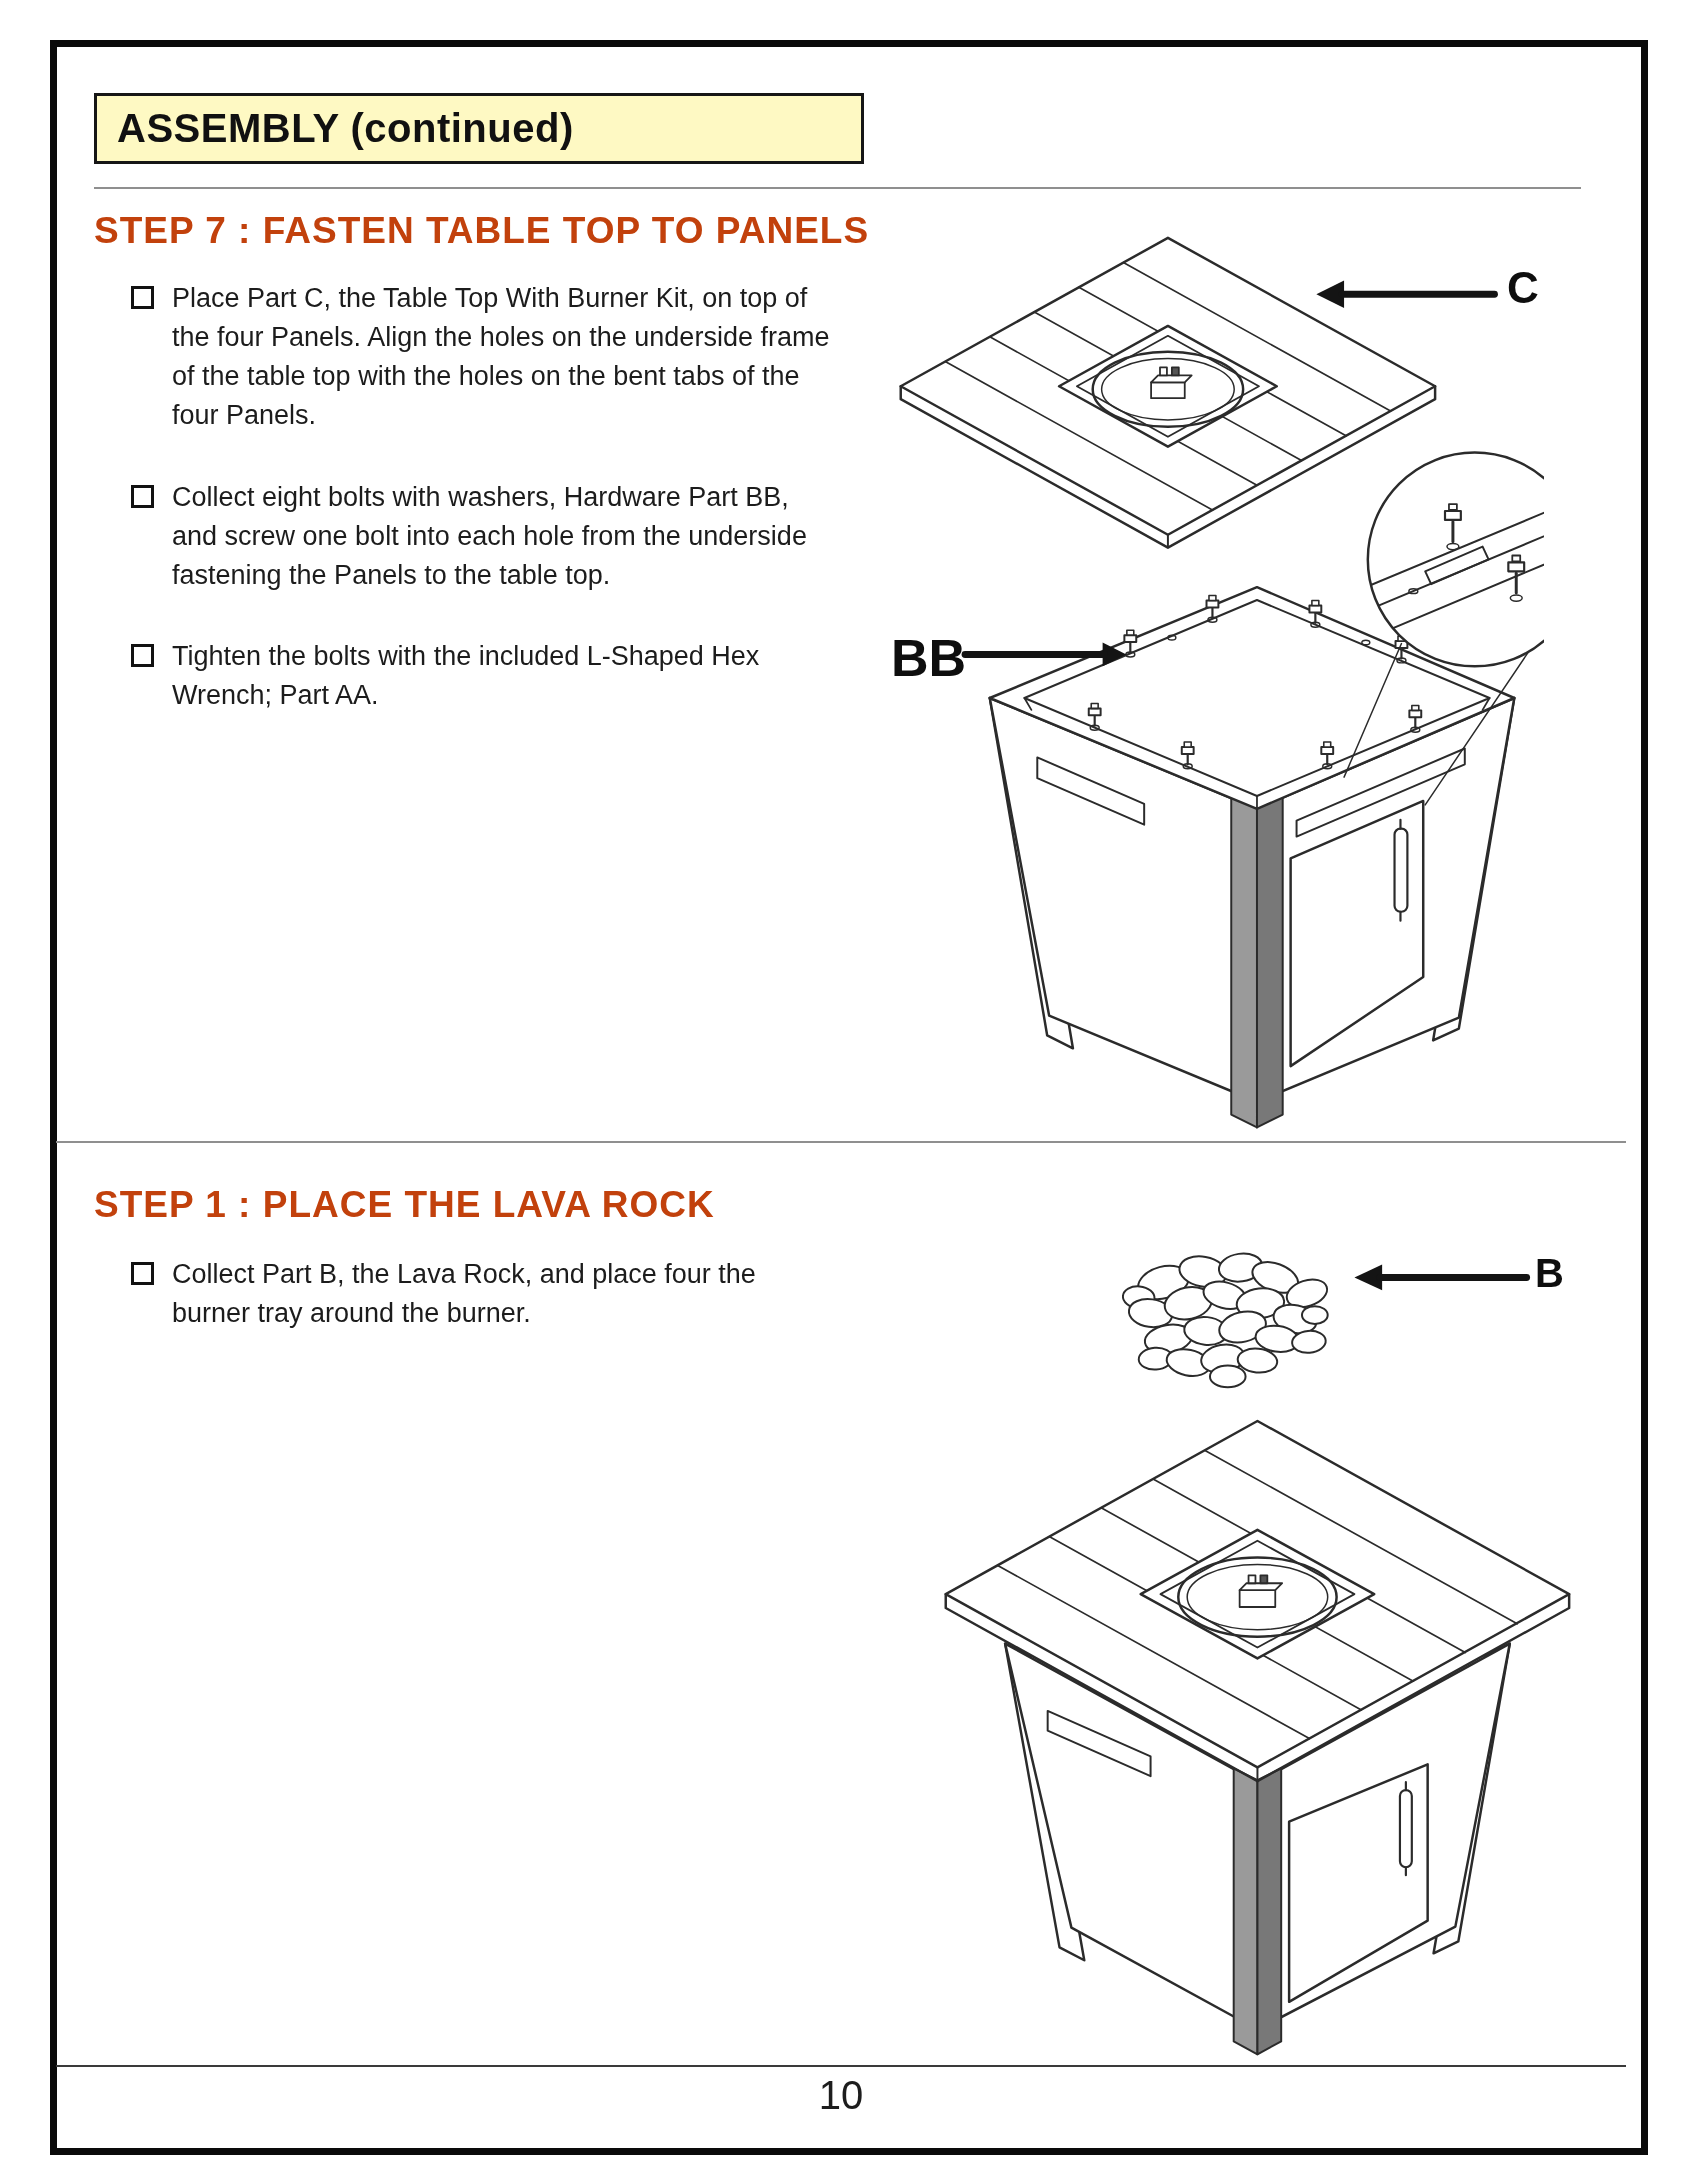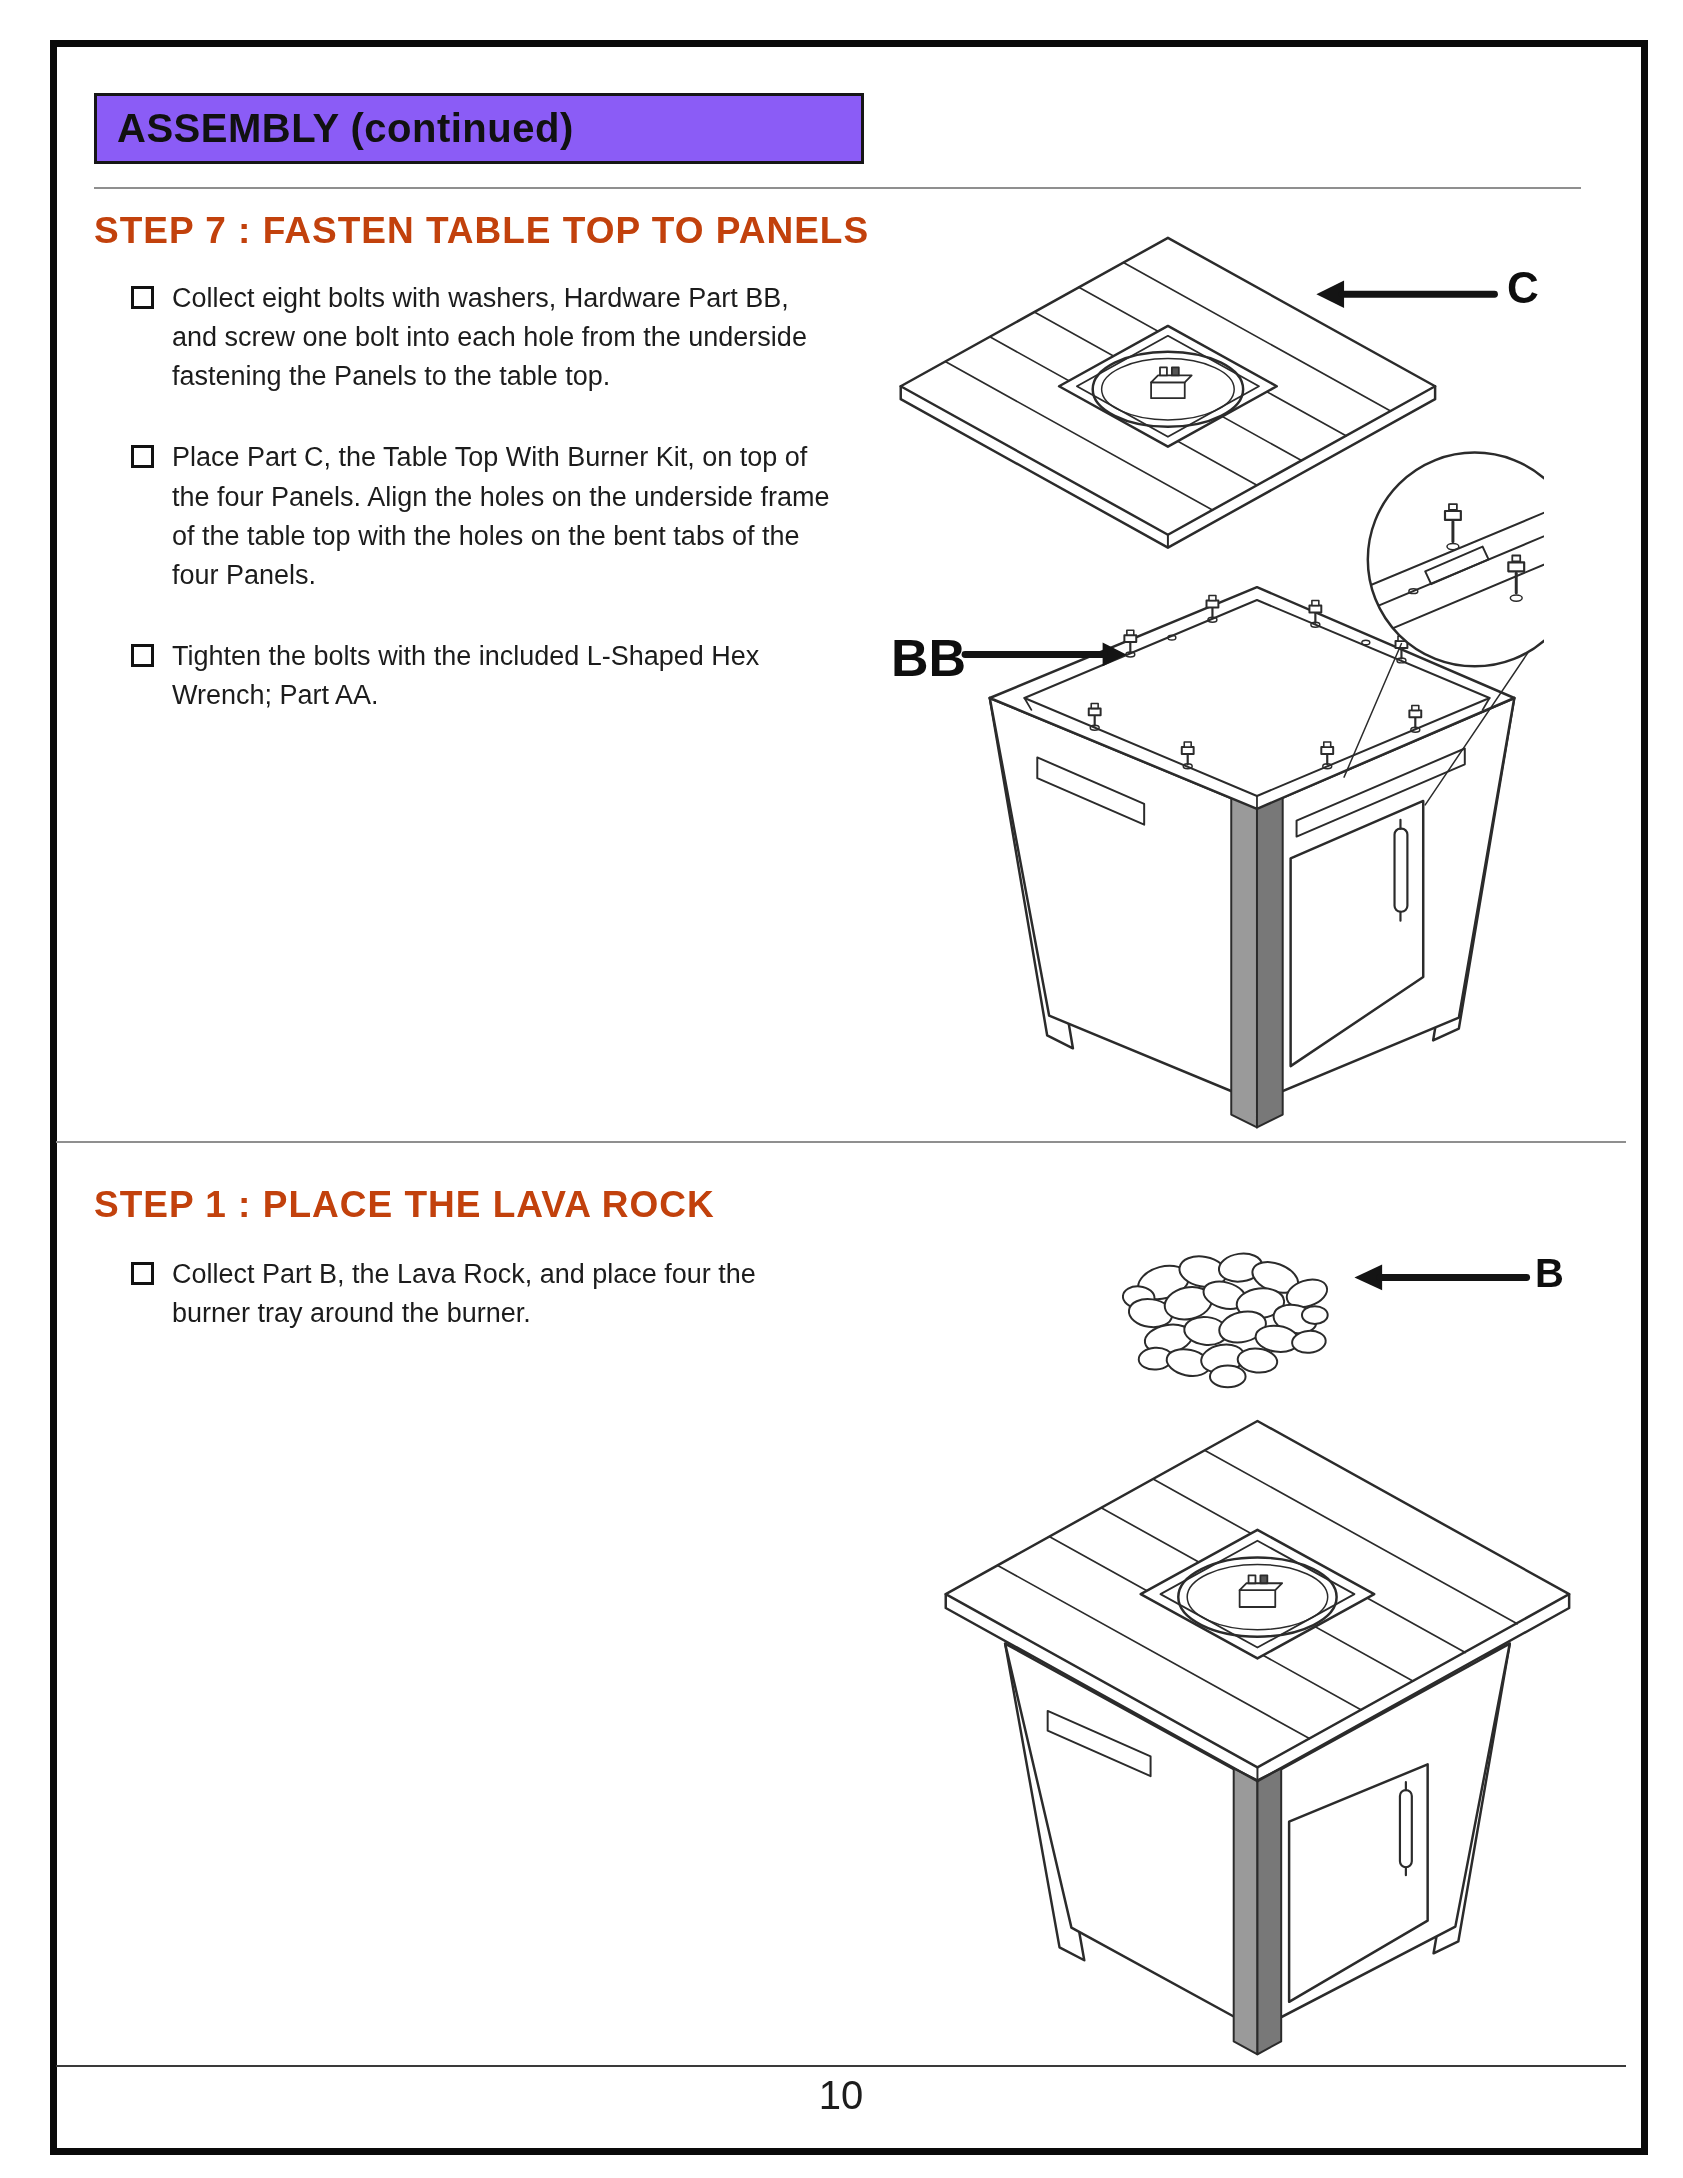--- a/index.html
+++ b/index.html
@@ -2,21 +2,21 @@
 <html><head>
 <meta charset="utf-8">
 <style>
   html,body{margin:0;padding:0}
   body{
     width:1683px;height:2178px;position:relative;background:#ffffff;
     font-family:"Liberation Sans",sans-serif;color:#1c1c1c;overflow:hidden;
   }
   .frame{position:absolute;left:50px;top:40px;width:1584px;height:2101px;border:7px solid #0a0a0a}
   .header-box{
-    position:absolute;left:94px;top:93px;width:744px;height:65px;background:#8b5cf6;
+    position:absolute;left:94px;top:93px;width:744px;height:65px;background:#fef9c3;
     border:3px solid #161616;display:flex;align-items:center;padding-left:20px;
     font-size:40px;font-weight:bold;letter-spacing:0.5px;color:#111;
   }
   .rule{position:absolute;height:0;border-top:2px solid #8f8f8f}
   .rule-dark{position:absolute;height:0;border-top:2px solid #3a3a3a}
   .step-title{position:absolute;font-size:37px;font-weight:bold;letter-spacing:1px;color:#c2410c;white-space:nowrap}
   .bullets{position:absolute;list-style:none;margin:0;padding:0}
   .bullets li{display:flex;gap:18px;margin-bottom:42px;font-size:27px;line-height:1.45;color:#1c1c1c}
   .checkbox{flex:0 0 auto;width:17px;height:17px;border:3px solid #111;margin-top:7px;background:#fff}
   .callout{position:absolute;font-weight:bold;color:#0e0e0e;line-height:1.1}
@@ -34,25 +34,25 @@
 <div class="header-box">
   <span>ASSEMBLY (continued)</span>
 </div>
 <div class="rule" style="left:94px;top:187px;width:1487px"></div>
 
 <div class="step-title" style="left:94px;top:210px">STEP 7 : FASTEN TABLE TOP TO PANELS</div>
 
 <ul class="bullets" style="left:131px;top:279px;width:703px">
   <li>
     <span class="checkbox"></span>
+    <span>Place Part C, the Table Top With Burner Kit, on top of the four Panels.  Align the holes on the underside frame of the table top with the holes on the bent tabs of the four Panels.</span>
+  </li>
+  <li>
+    <span class="checkbox"></span>
     <span>Collect eight bolts with washers, Hardware Part BB, and screw one bolt into each hole from the underside fastening the Panels to the table top.</span>
-  </li>
-  <li>
-    <span class="checkbox"></span>
-    <span>Place Part C, the Table Top With Burner Kit, on top of the four Panels.  Align the holes on the underside frame of the table top with the holes on the bent tabs of the four Panels.</span>
   </li>
   <li>
     <span class="checkbox"></span>
     <span>Tighten the bolts with the included L-Shaped Hex Wrench; Part AA.</span>
   </li>
 </ul>
 
 <svg class="illu" style="left:871px;top:223px" width="673" height="950" viewBox="0 0 680 960">
   <defs>
     <clipPath id="dc">

